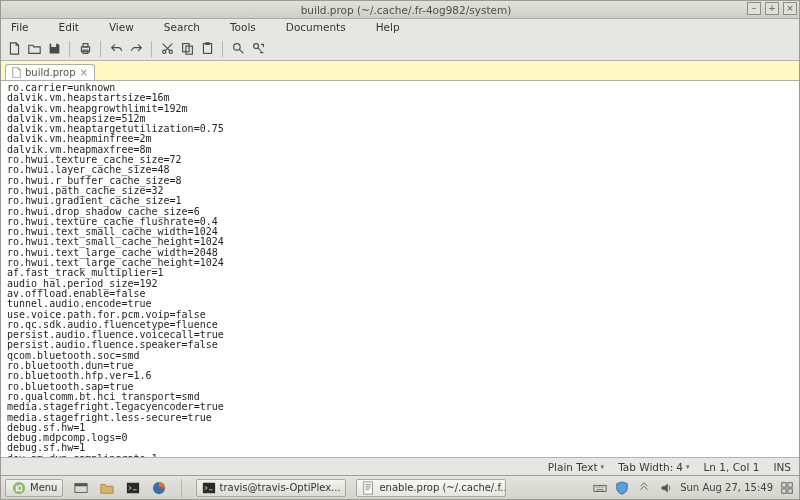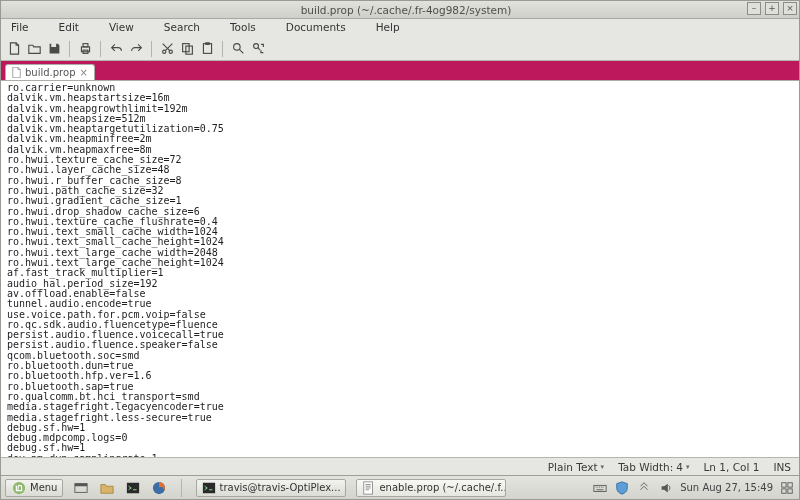--- a/index.html
+++ b/index.html
@@ -68,21 +68,21 @@
     display: flex; align-items: center; justify-content: center;
     color: #4a4a46;
   }
   .tbtn svg { width: 13px; height: 13px; stroke: #4a4a46; stroke-width: 1.4; fill: none; }
   .tbtn.fill svg { fill: #4a4a46; stroke: none; }
   .tsep { width: 1px; height: 16px; background: #b4b4ae; margin: 0 4px; }
 
   
   .tabstrip {
     height: 20px;
-    background: #be185d;
+    background: #fef9c3;
     border-bottom: 1px solid #aeaea8;
     display: flex; align-items: flex-end;
     padding: 0 4px;
   }
   .tab {
     display: flex; align-items: center; gap: 4px;
     background: #fff;
     border: 1px solid #aeaea8;
     border-bottom: none;
     border-radius: 3px 3px 0 0;

